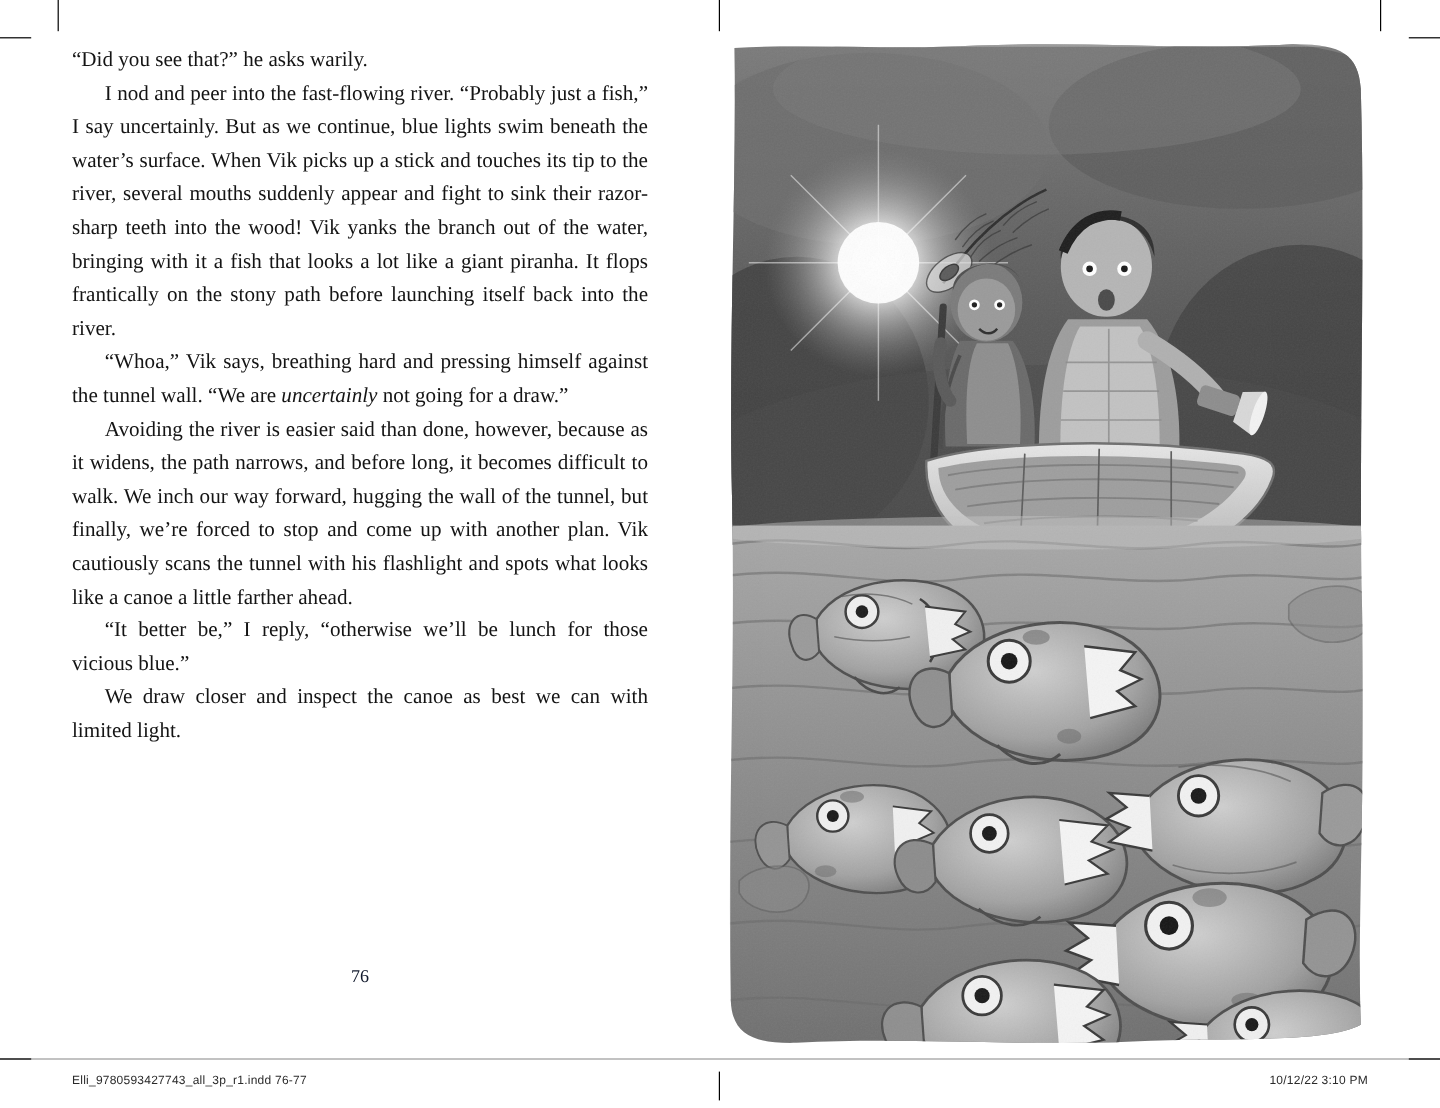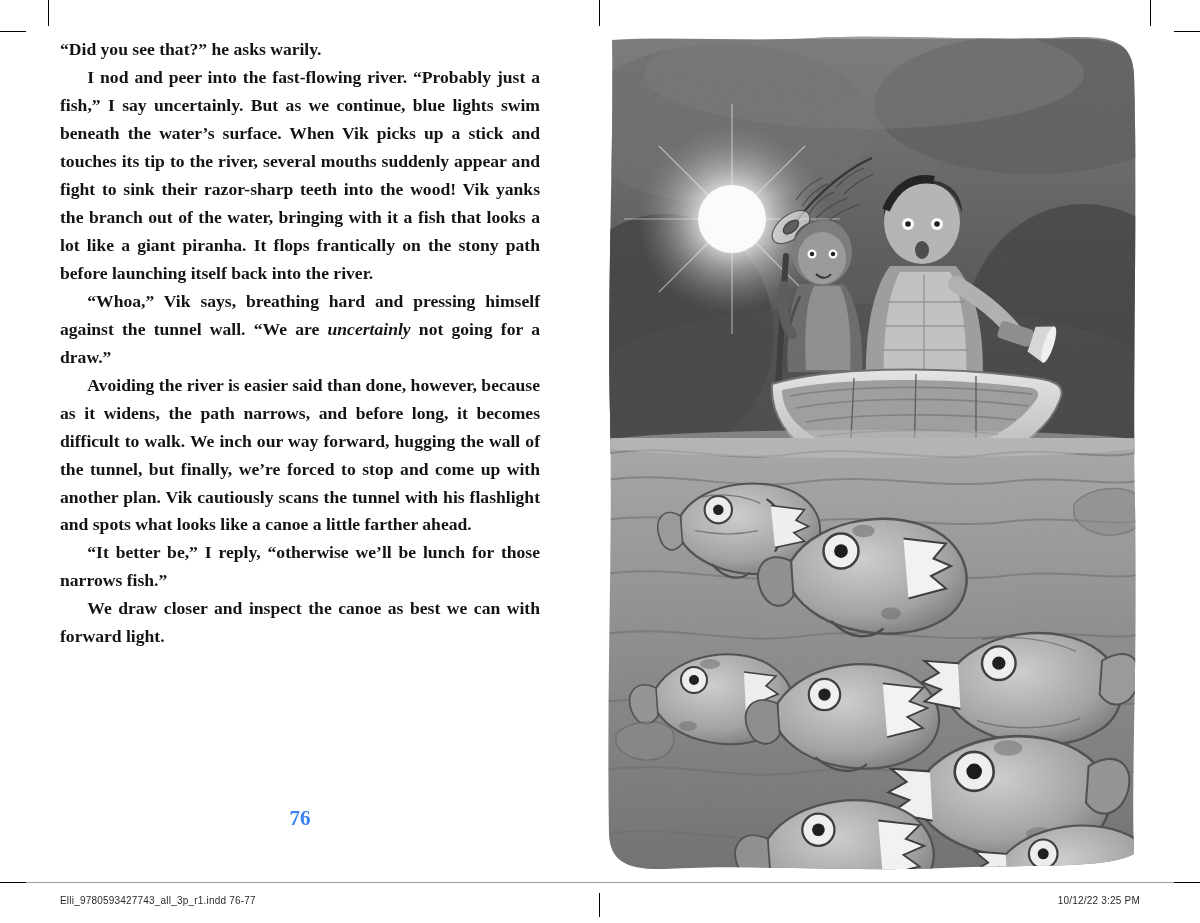--- a/index.html
+++ b/index.html
@@ -23,21 +23,20 @@
   }
   .cm-v { width: 1px; height: 26px; }
   .cm-h { height: 1px; width: 26px; }
 
   
   .spread {
     position: absolute;
     left: 0; top: 0;
     width: 1130px;
     height: 923px;
-    font-weight: bold;
   }
 
   
   .page-left {
     position: absolute;
     left: 60px;
     top: 36px;
     width: 480px;
     height: 840px;
   }
@@ -53,22 +52,22 @@
     margin: 0;
     text-indent: 1.55em;
   }
   .body-text p.no-indent { text-indent: 0; }
   .folio {
     position: absolute;
     left: 0;
     width: 480px;
     top: 770px;
     text-align: center;
-    font-size: 21px;
-    color: #3b82f6;
+    font-size: 15px;
+    color: #0f172a;
   }
 
   
   .page-right {
     position: absolute;
     left: 604px;
     top: 34px;
     width: 536px;
     height: 840px;
   }
@@ -129,22 +128,22 @@
 <div class="crop-mark cm-h" style="right:0; top:31px;"></div>
 
 <div class="spread">
 
   <div class="page-left">
     <div class="body-text">
       <p class="no-indent">“Did you see that?” he asks warily.</p>
       <p>I nod and peer into the fast-flowing river. “Probably just a fish,” I say uncertainly. But as we continue, blue lights swim beneath the water’s surface. When Vik picks up a stick and touches its tip to the river, several mouths suddenly appear and fight to sink their razor-sharp teeth into the wood! Vik yanks the branch out of the water, bringing with it a fish that looks a lot like a giant piranha. It flops frantically on the stony path before launching itself back into the river.</p>
       <p><span>“Whoa,” Vik says, breathing hard and pressing himself against the tunnel wall. “We are </span><em>uncertainly</em><span> not going for a draw.”</span></p>
       <p>Avoiding the river is easier said than done, however, because as it widens, the path narrows, and before long, it becomes difficult to walk. We inch our way forward, hugging the wall of the tunnel, but finally, we’re forced to stop and come up with another plan. Vik cautiously scans the tunnel with his flashlight and spots what looks like a canoe a little farther ahead.</p>
-      <p>“It better be,” I reply, “otherwise we’ll be lunch for those narrows fish.”</p>
-      <p>We draw closer and inspect the canoe as best we can with forward light.</p>
+      <p>“It better be,” I reply, “otherwise we’ll be lunch for those vicious blue.”</p>
+      <p>We draw closer and inspect the canoe as best we can with limited light.</p>
     </div>
     <div class="folio">76</div>
   </div>
 
   <div class="page-right">
     <div class="illus-wrap">
       <svg class="illus-svg" width="536" height="840" viewBox="0 0 536 840" xmlns="http://www.w3.org/2000/svg" aria-hidden="true">
         <defs>
           <radialGradient id="glow" cx="0.5" cy="0.5" r="0.5">
             <stop offset="0%" stop-color="#ffffff" stop-opacity="1"></stop>
@@ -398,18 +397,18 @@
 
           <rect x="0" y="0" width="536" height="840" fill="none" stroke="#ffffff" stroke-width="10" opacity=".25"></rect>
         </g>
       </svg>
     </div>
   </div>
 </div>
 
 <div class="slug">
   <div class="slug-left">Elli_9780593427743_all_3p_r1.indd   76-77</div>
-  <div class="slug-right">10/12/22   3:25 PM</div>
+  <div class="slug-right">10/12/22   3:10 PM</div>
   <div class="slug-center-mark"></div>
 </div>
 
 <div class="crop-mark cm-h" style="left:0; top:882px;"></div>
 <div class="crop-mark cm-h" style="right:0; top:882px;"></div>
 
 </body></html>

